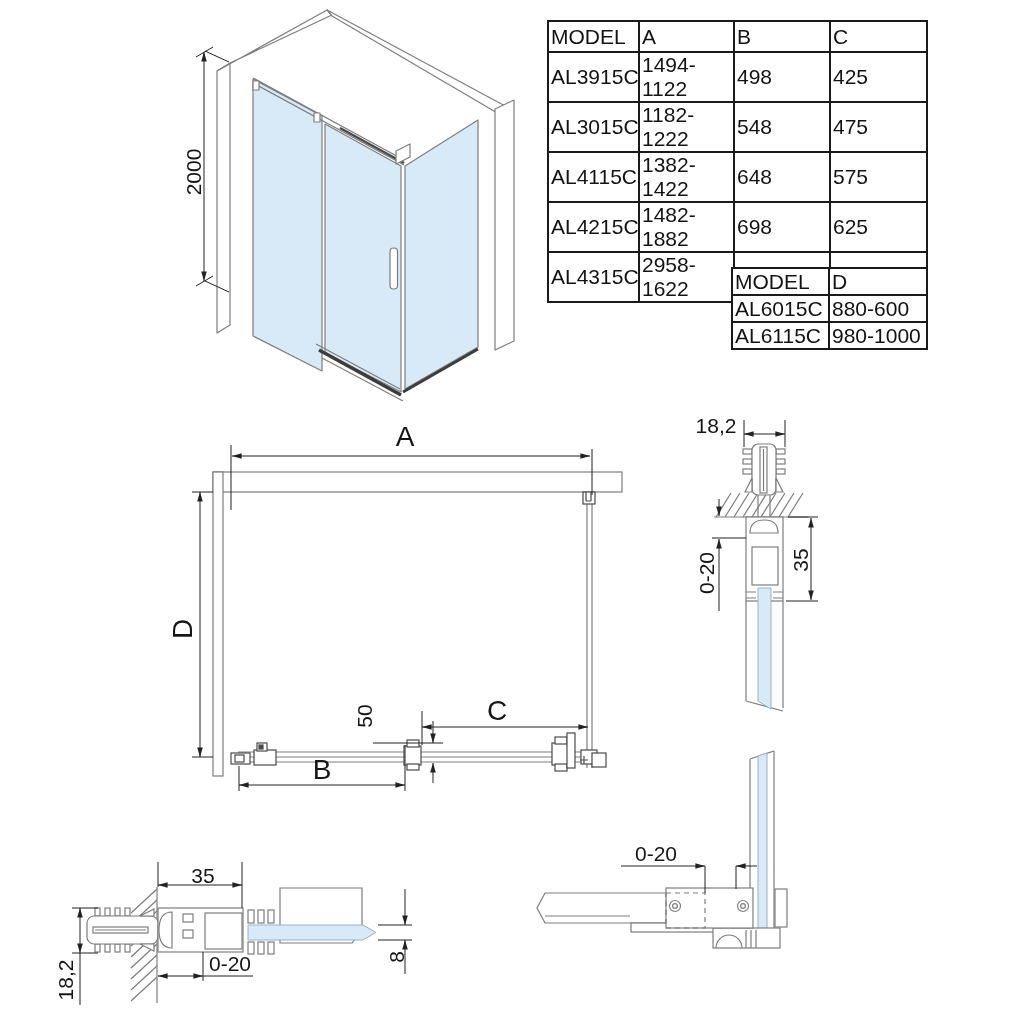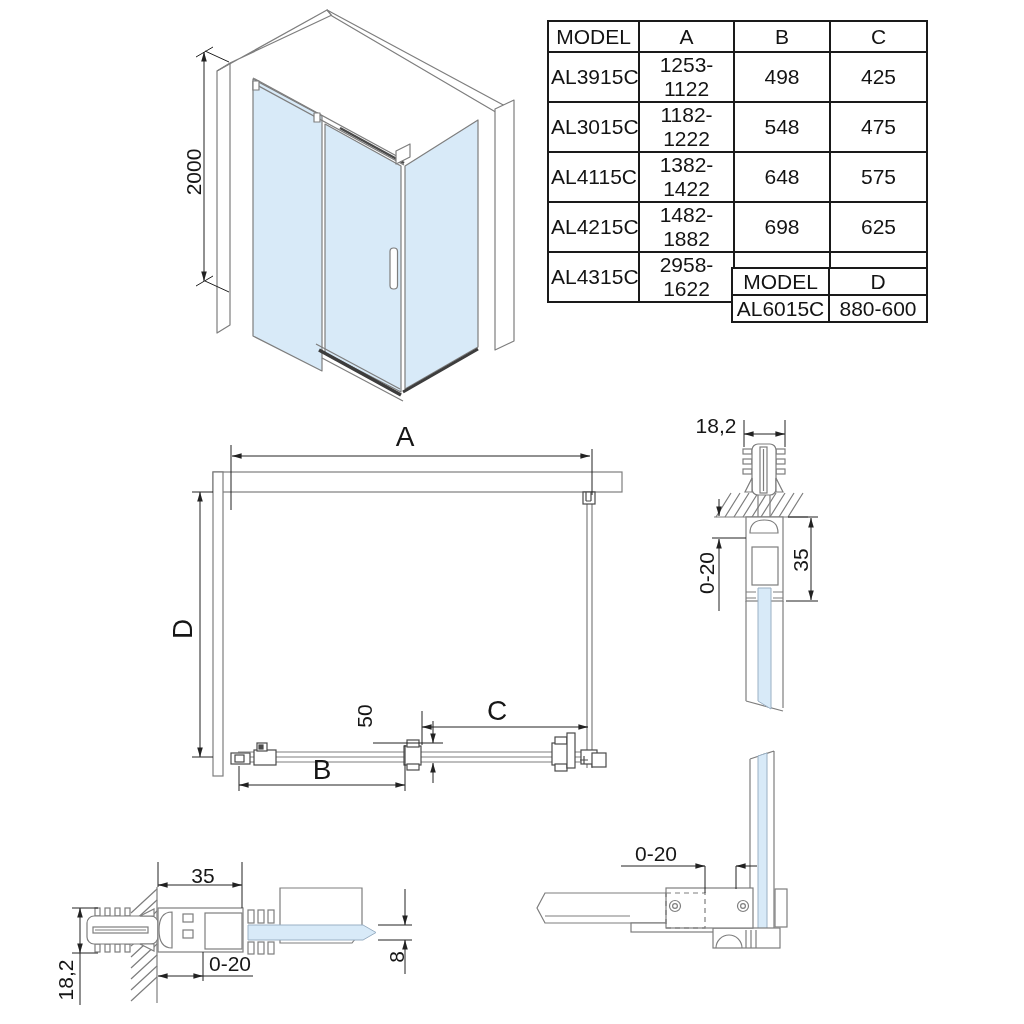--- a/index.html
+++ b/index.html
@@ -9,21 +9,21 @@
 
   
   .dim-label{position:absolute;transform:translate(-50%,-50%);white-space:nowrap;
              color:#161616;font-size:21px;line-height:1;background:transparent;}
   .dim-label.big{font-size:28px;}
   .dim-label.rot{transform:translate(-50%,-50%) rotate(-90deg);}
 
   
   .spec-table{position:absolute;border-collapse:collapse;table-layout:fixed;
               font-size:21px;color:#131313;background:#fff;}
-  .spec-table th,.spec-table td{border:2px solid #1a1a1a;text-align:center;
+  .spec-table th,.spec-table td{border:2px solid #1a1a1a;text-align:left;
               font-weight:400;padding:0 2px;overflow:hidden;}
   #t-main th,#t-main td{height:29px;}
   #t-side th,#t-side td{height:25px;}
 </style>
 </head>
 <body>
 
 <div id="canvas">
 
   <svg id="art" width="1024" height="1024" viewBox="0 0 1024 1024">
@@ -249,21 +249,21 @@
         <tr>
           <th>MODEL</th>
           <th>A</th>
           <th>B</th>
           <th>C</th>
         </tr>
       </thead>
       <tbody>
         <tr>
           <td>AL3915C</td>
-          <td>1253-1122</td>
+          <td>1494-1122</td>
           <td>498</td>
           <td>425</td>
         </tr>
         <tr>
           <td>AL3015C</td>
           <td>1182-1222</td>
           <td>548</td>
           <td>475</td>
         </tr>
         <tr>
@@ -296,16 +296,20 @@
         <tr>
           <th>MODEL</th>
           <th>D</th>
         </tr>
       </thead>
       <tbody>
         <tr>
           <td>AL6015C</td>
           <td>880-600</td>
         </tr>
+        <tr>
+          <td>AL6115C</td>
+          <td>980-1000</td>
+        </tr>
       </tbody>
   </table>
 
 </div>
 
 </body></html>

